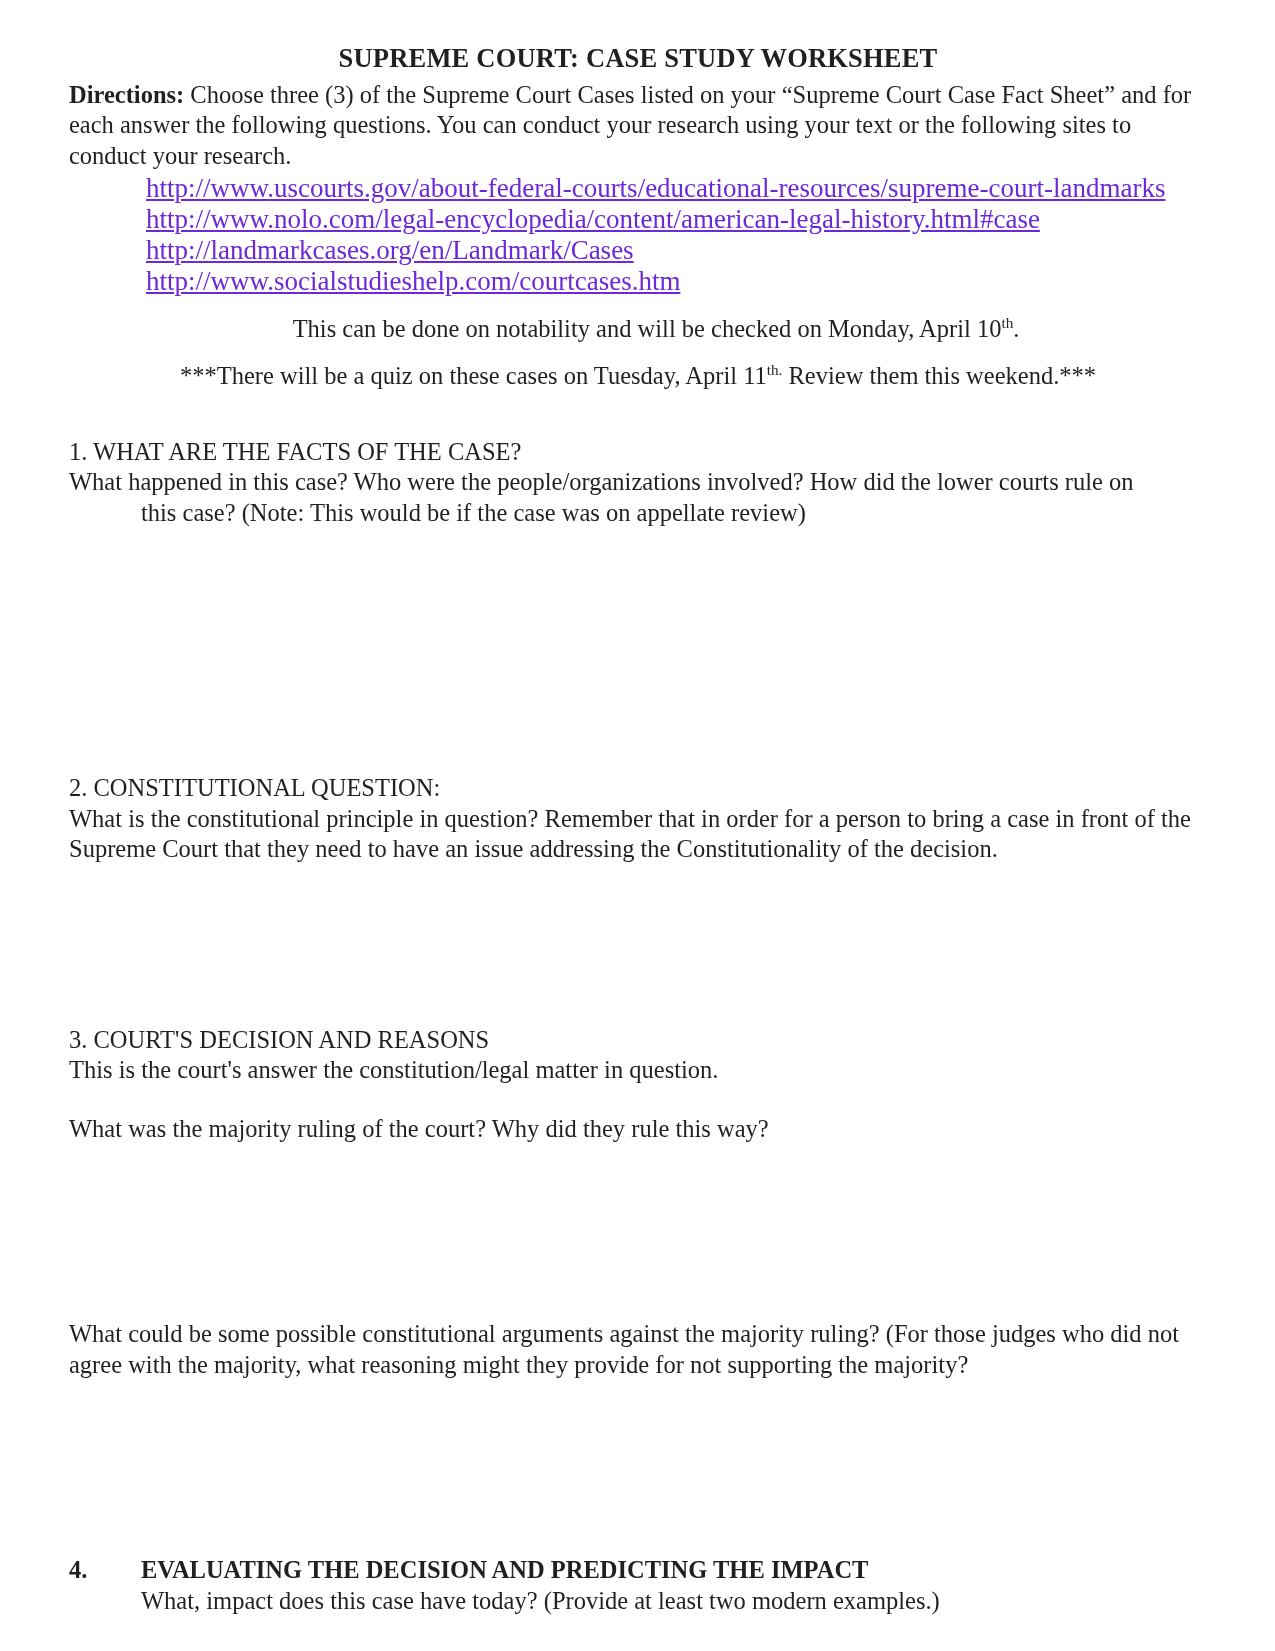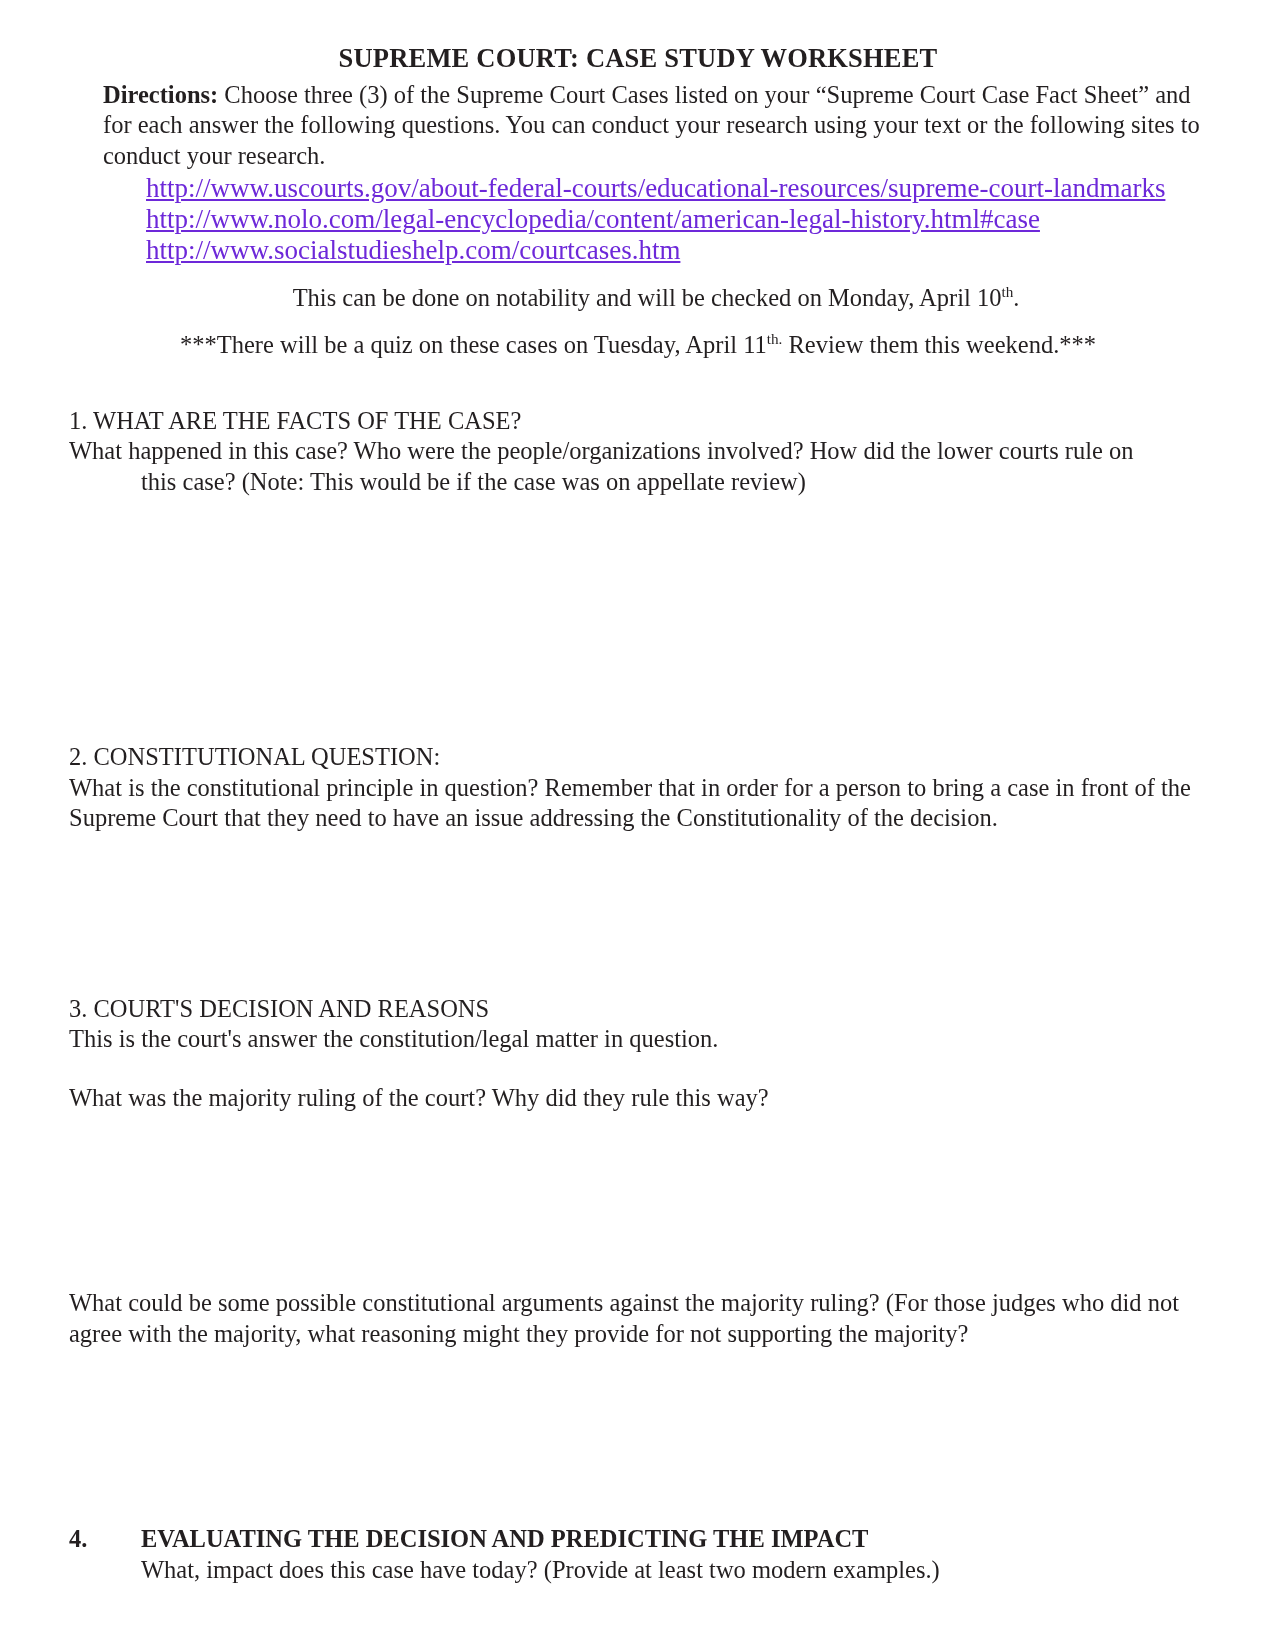--- a/index.html
+++ b/index.html
@@ -34,21 +34,20 @@
   p {
     margin: 0;
   }
   .body-text {
     font-size: 24.5px;
     line-height: 1.245;
     text-align: left;
   }
   .directions {
     margin-top: 6px;
-    margin-left: 34px;
   }
   .directions .lead {
     font-weight: bold;
   }
   .links {
     margin-top: 2px;
     padding-left: 77px;
   }
   .links a {
     color: #6d28d9;
@@ -104,20 +103,21 @@
 
 <div id="page">
 
   <h1 class="doc-title">SUPREME COURT: CASE STUDY WORKSHEET</h1>
 
   <p class="body-text directions"><span class="lead">Directions:</span><span> Choose three (3) of the Supreme Court Cases listed on your “Supreme Court Case Fact Sheet” and for each answer the following questions. You can conduct your research using your text or the following sites to conduct your research.</span></p>
 
   <div class="links">
     <a href="#">http://www.uscourts.gov/about-federal-courts/educational-resources/supreme-court-landmarks</a>
     <a href="#">http://www.nolo.com/legal-encyclopedia/content/american-legal-history.html#case</a>
+    <a href="#">http://landmarkcases.org/en/Landmark/Cases</a>
     <a href="#">http://www.socialstudieshelp.com/courtcases.htm</a>
   </div>
 
   <p class="centered-note"><span>This can be done on notability and will be checked on Monday, April 10</span><sup>th</sup><span>.</span></p>
 
   <p class="centered-note quiz"><span>***There will be a quiz on these cases on Tuesday, April 11</span><sup>th.</sup><span> Review them this weekend.***</span></p>
 
   <div class="gap-1"></div>
 
   <p class="section-heading">1. WHAT ARE THE FACTS OF THE CASE?</p>

